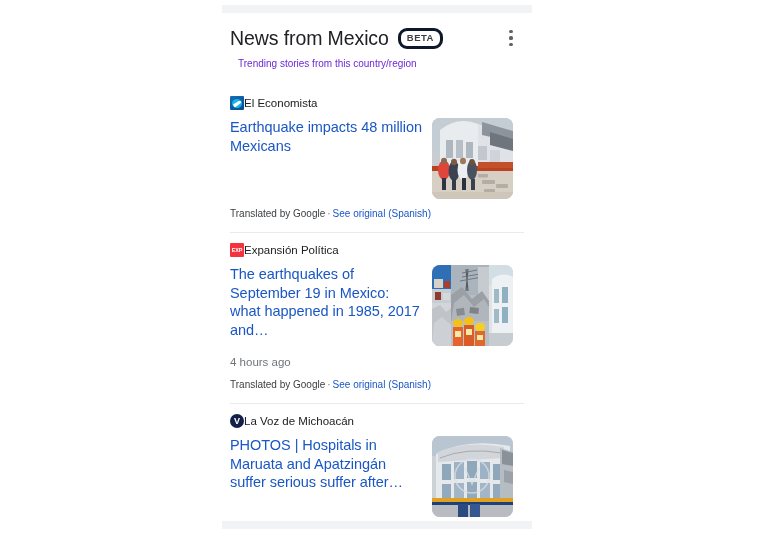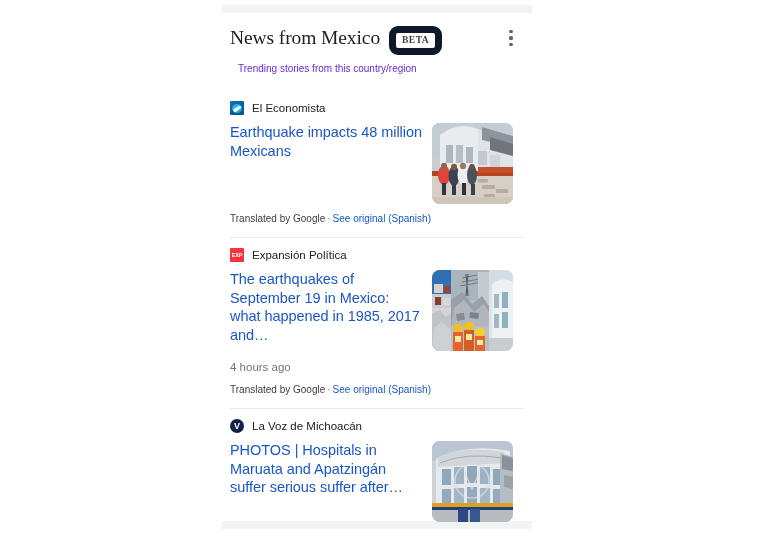--- a/index.html
+++ b/index.html
@@ -44,34 +44,33 @@
     background: #ffffff;
   }
 
   
   .card-header {
     position: relative;
     padding: 13px 0 0 8px;
   }
   .title-row {
     display: flex;
-    align-items: flex-start;
+    align-items: center;
     gap: 9px;
-    font-family: Liberation Serif, serif;
   }
   .card-title {
     font-size: 19.5px;
     font-weight: 400;
     color: #202124;
     letter-spacing: -0.1px;
     line-height: 24px;
   }
   .beta-badge {
     display: inline-block;
-    border: 7px solid #0f172a;
+    border: 3px solid #0f172a;
     border-radius: 9px;
     padding: 1px 6px 2px;
     font-size: 9.5px;
     font-weight: 700;
     letter-spacing: 0.5px;
     color: #3c4043;
     line-height: 12px;
   }
   .card-subtitle {
     margin-top: 6px;
@@ -112,21 +111,20 @@
 
   .divider {
     height: 1px;
     background: #e8eaed;
     margin: 0 8px;
   }
 
   .source-row {
     display: flex;
     align-items: center;
-    gap: 8px;
     padding-top: 10px;
   }
   .source-name {
     font-size: 11.5px;
     color: #202124;
     line-height: 14px;
   }
 
   
   .favicon {

